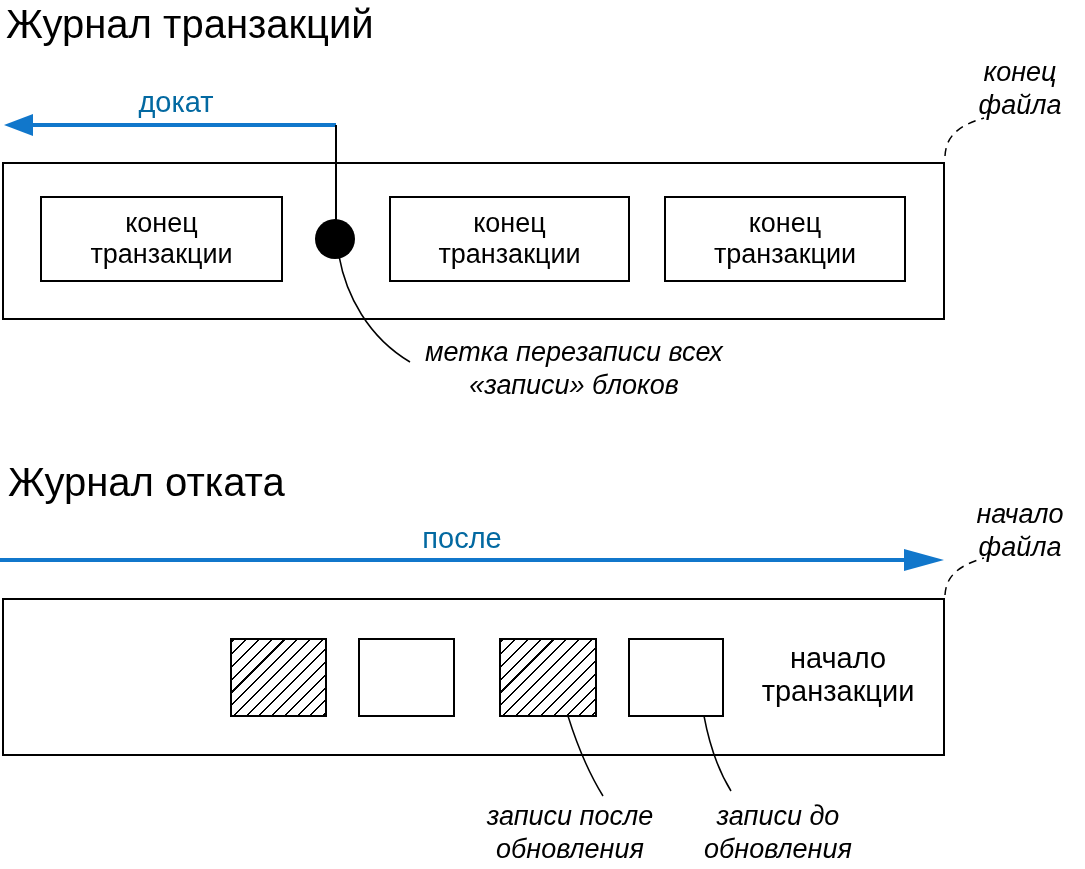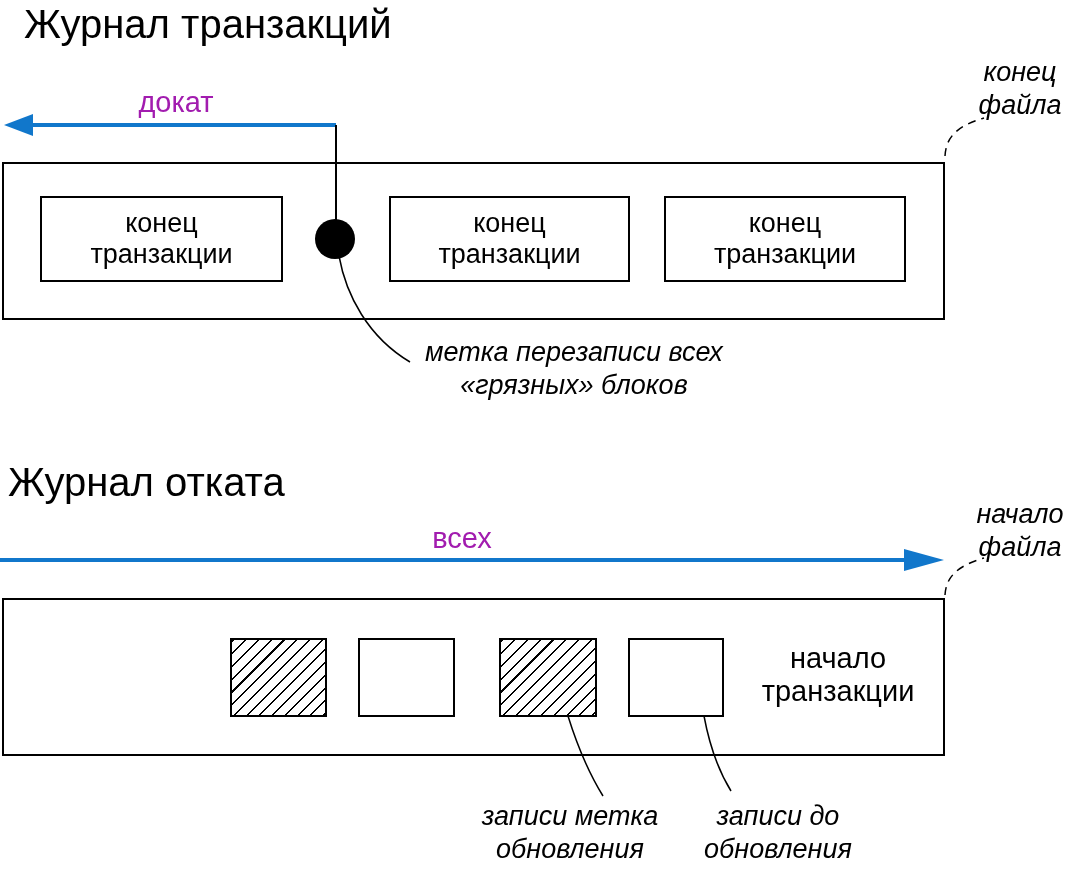--- a/index.html
+++ b/index.html
@@ -13,21 +13,21 @@
     overflow: hidden;
   }
   .abs { position: absolute; }
   .title {
     font-size: 40px;
     letter-spacing: 0px;
     white-space: nowrap;
     z-index: 6;
   }
   .blue-label {
-    color: #a21caf;
+    color: #0369a1;
     font-size: 29px;
     text-align: center;
     z-index: 6;
   }
   .italic-label {
     font-style: italic;
     font-size: 27px;
     line-height: 33px;
     text-align: center;
     z-index: 6;
@@ -75,21 +75,21 @@
     left: 0; top: 0;
     z-index: 5;
     pointer-events: none;
   }
 </style>
 </head>
 <body>
 
 <div id="canvas">
 
-  <div class="abs title" style="left:24px; top:2px;">Журнал транзакций</div>
+  <div class="abs title" style="left:6px; top:2px;">Журнал транзакций</div>
 
   <div class="abs blue-label" style="left:96px; top:86px; width:160px;">докат</div>
 
   <div class="abs italic-label" style="left:958px; top:56px; width:124px;">
     <div>конец</div>
     <div>файла</div>
   </div>
 
   <div class="abs big-box" style="left:2px; top:162px; width:943px; height:158px;"></div>
 
@@ -103,26 +103,26 @@
     <div>транзакции</div>
   </div>
 
   <div class="abs tx-box" style="left:664px; top:196px; width:242px; height:86px;">
     <div>конец</div>
     <div>транзакции</div>
   </div>
 
   <div class="abs italic-label" style="left:408px; top:336px; width:332px;text-align:center;">
     <div>метка перезаписи всех</div>
-    <div>«грязных» блоков</div>
+    <div>«записи» блоков</div>
   </div>
 
   <div class="abs title" style="left:8px; top:460px;">Журнал отката</div>
 
-  <div class="abs blue-label" style="left:382px; top:522px; width:160px;">всех</div>
+  <div class="abs blue-label" style="left:382px; top:522px; width:160px;">после</div>
 
   <div class="abs italic-label" style="left:958px; top:498px; width:124px;">
     <div>начало</div>
     <div>файла</div>
   </div>
 
   <div class="abs big-box" style="left:2px; top:598px; width:943px; height:158px;"></div>
 
   <div class="abs record-box hatched" style="left:230px; top:638px; width:97px; height:79px;"></div>
 
@@ -131,21 +131,21 @@
   <div class="abs record-box hatched" style="left:499px; top:638px; width:98px; height:79px;"></div>
 
   <div class="abs record-box" style="left:628px; top:638px; width:96px; height:79px;"></div>
 
   <div class="abs start-tx-label" style="left:748px; top:642px; width:180px;">
     <div>начало</div>
     <div>транзакции</div>
   </div>
 
   <div class="abs italic-label" style="left:440px; top:800px; width:260px;">
-    <div>записи метка</div>
+    <div>записи после</div>
     <div>обновления</div>
   </div>
 
   <div class="abs italic-label" style="left:648px; top:800px; width:260px;">
     <div>записи до</div>
     <div>обновления</div>
   </div>
 
   <svg id="overlay" width="1085" height="869" viewBox="0 0 1085 869">
 

